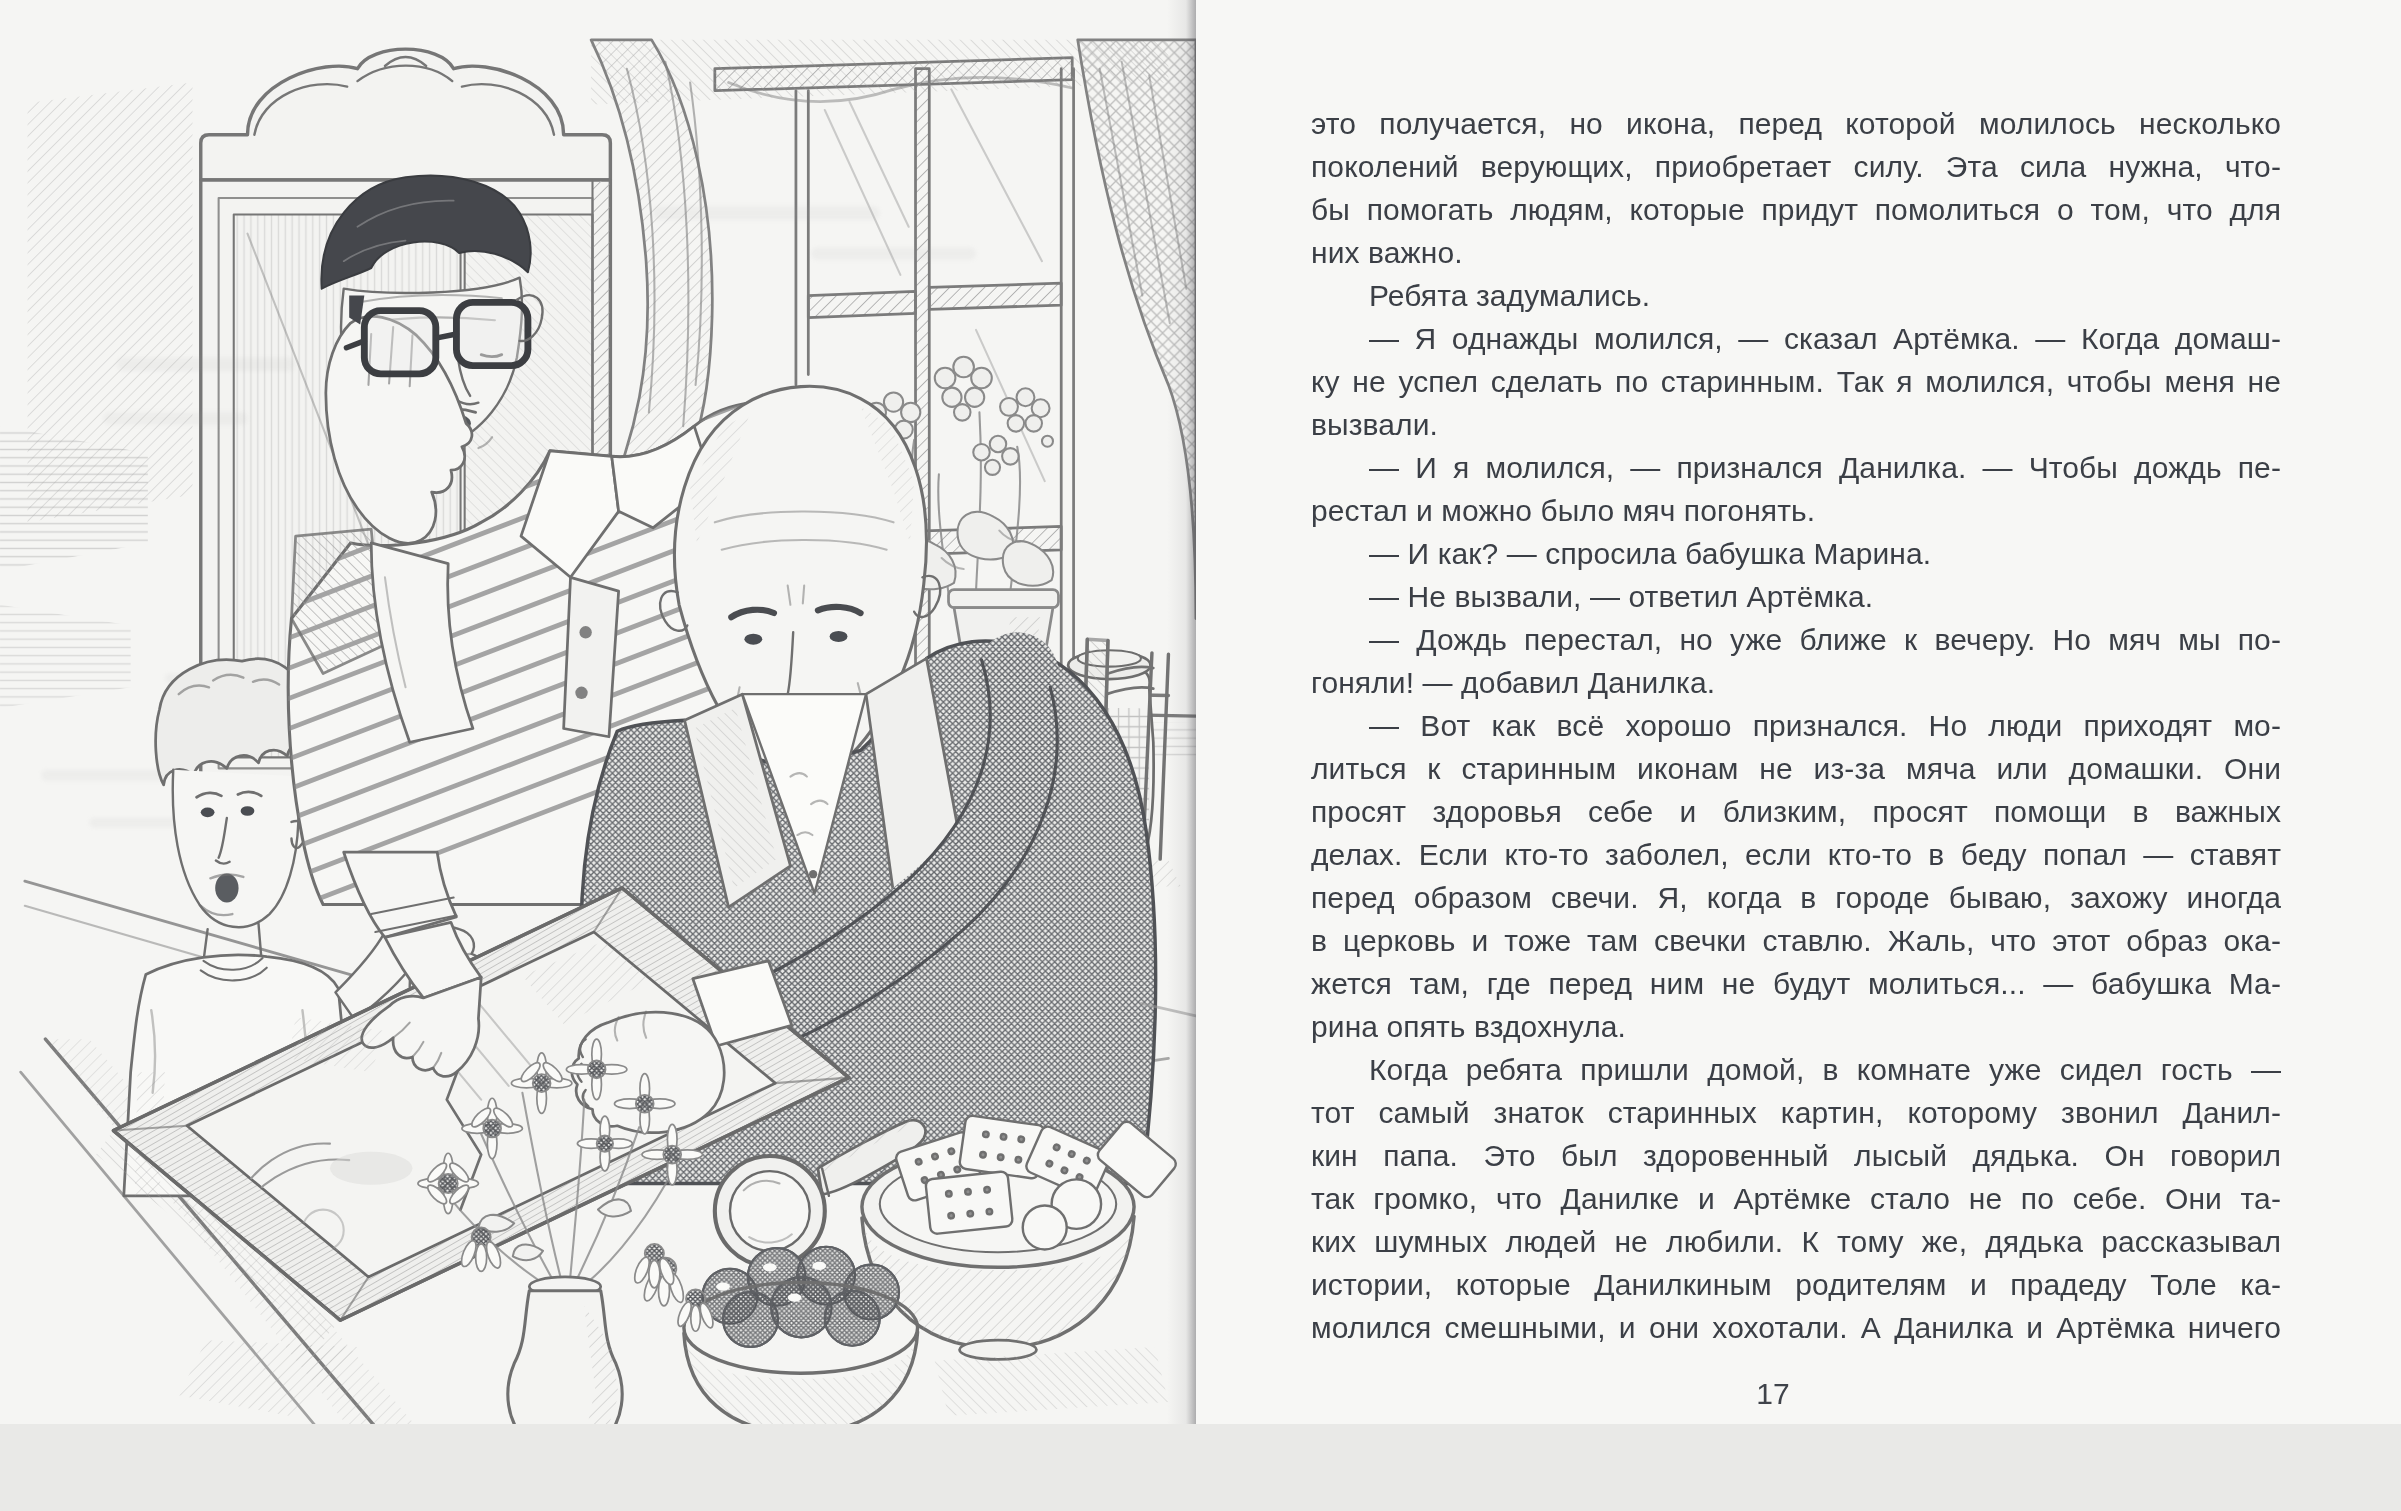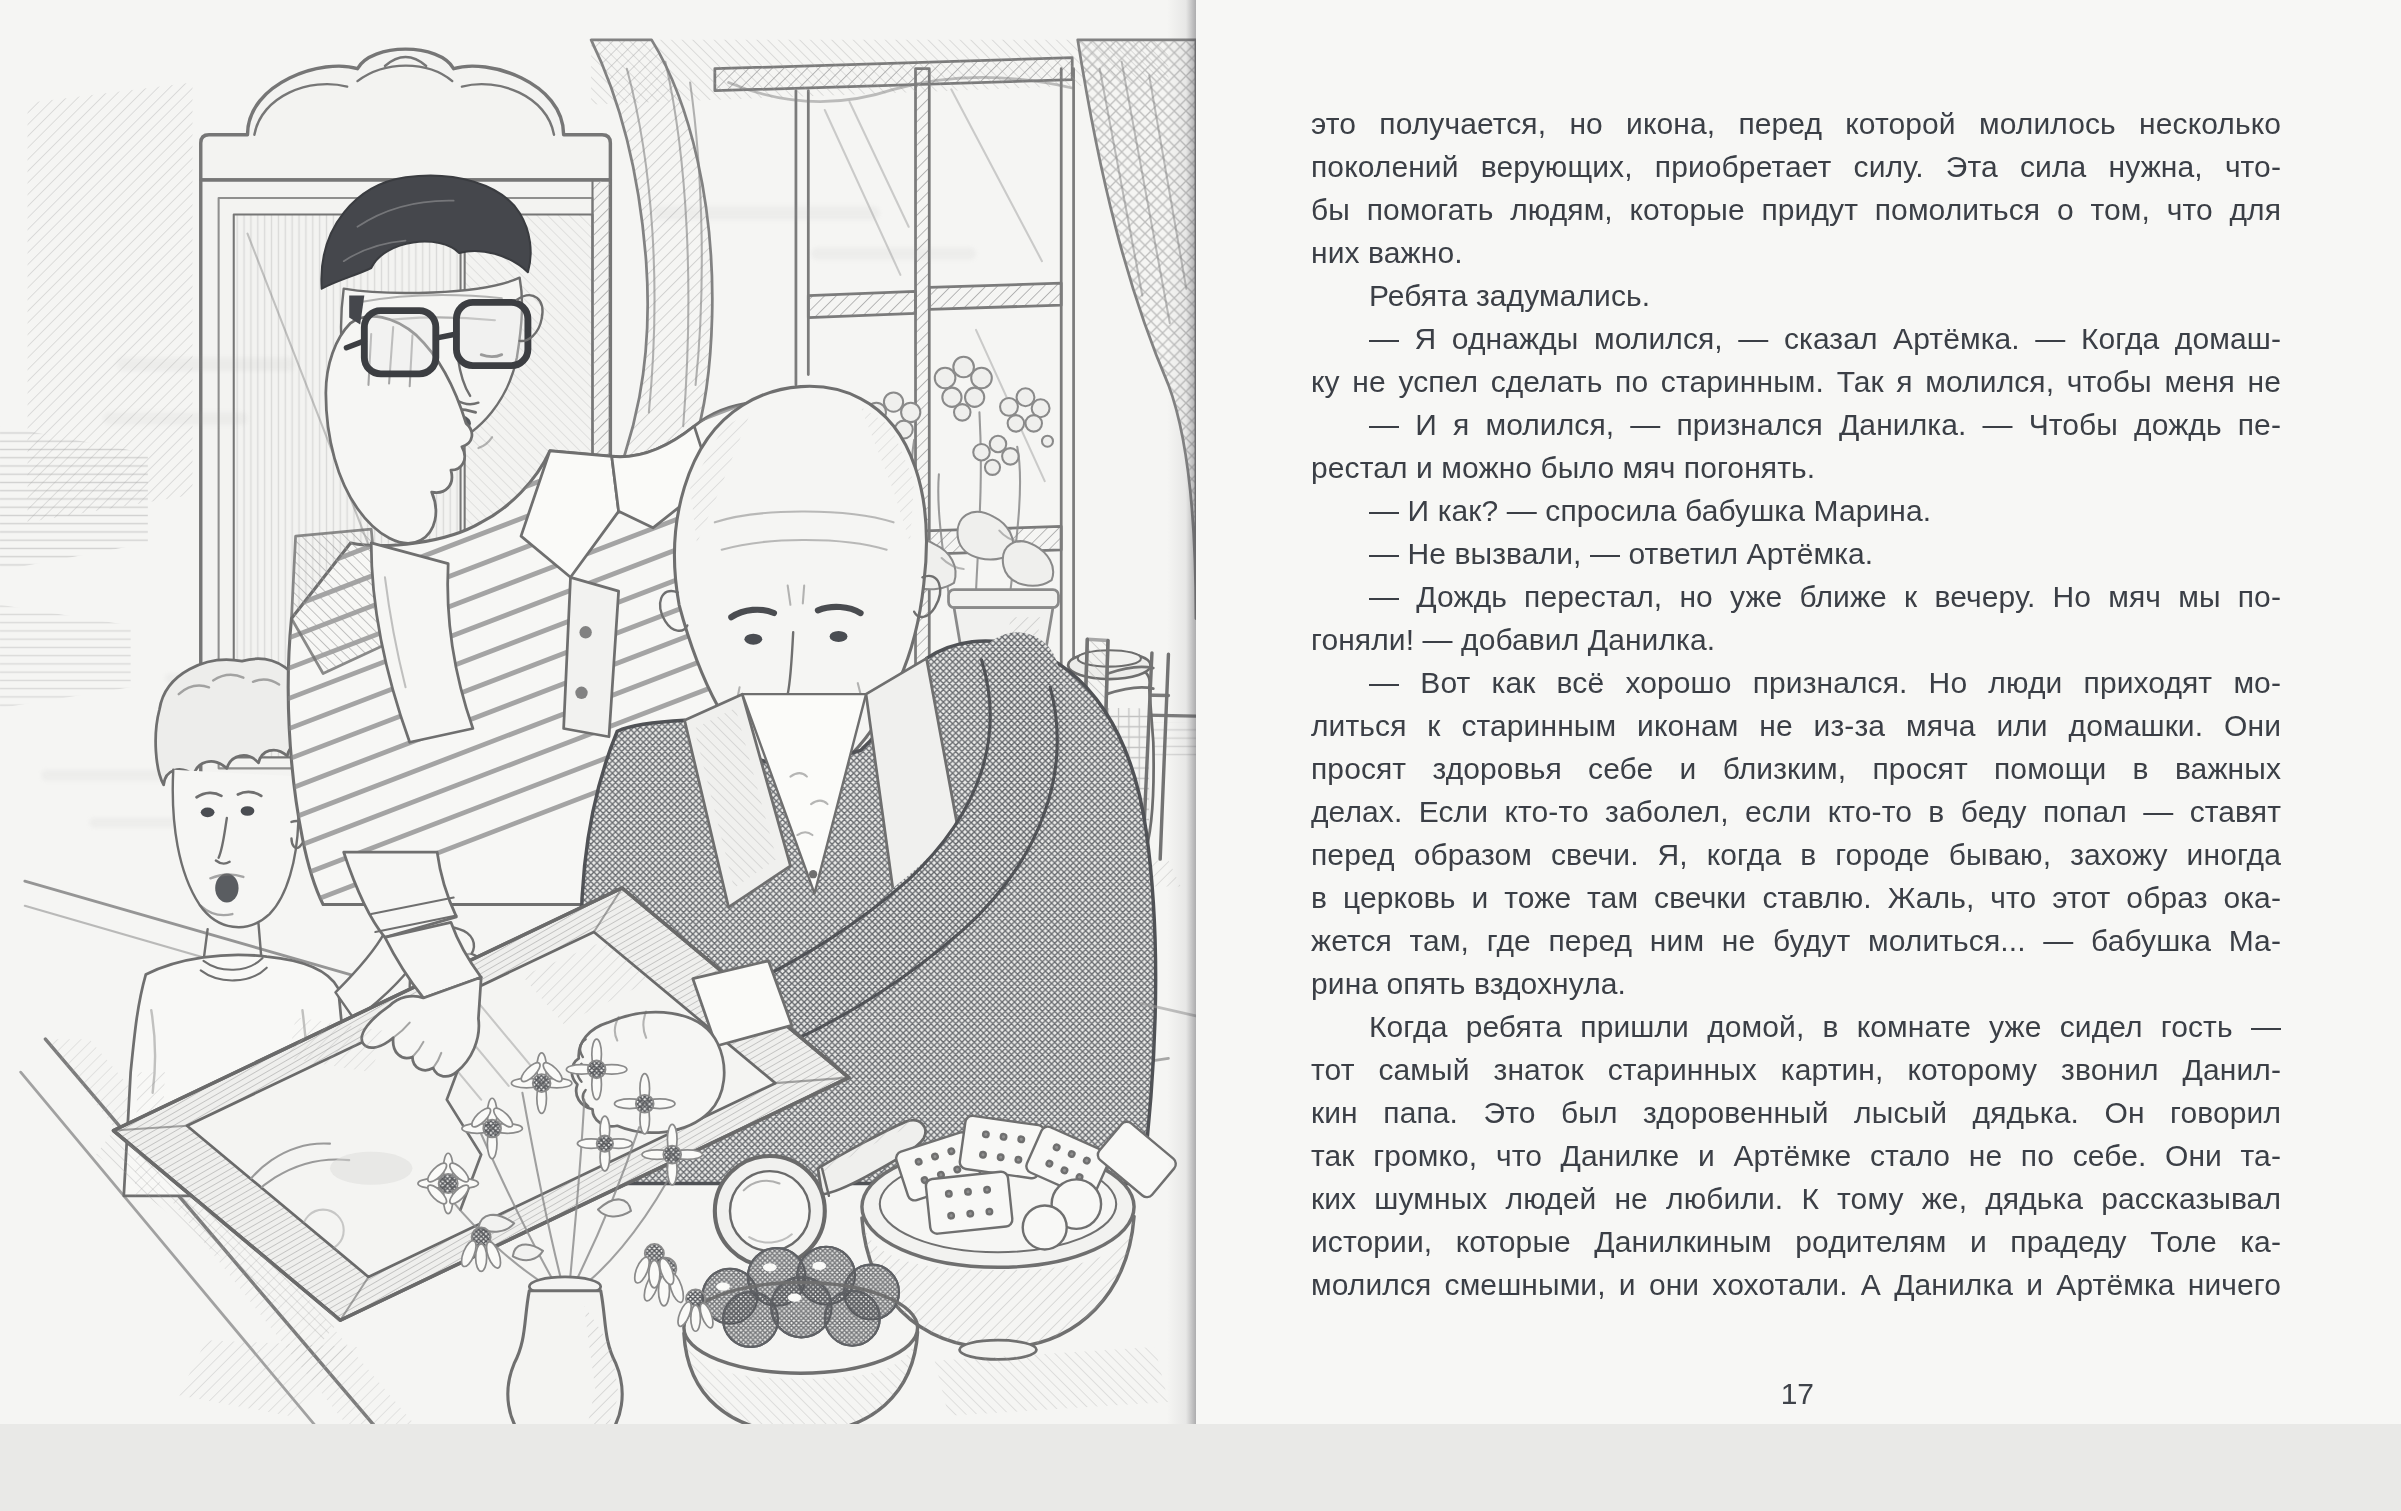--- a/index.html
+++ b/index.html
@@ -7,21 +7,21 @@
   .spread{position:relative;width:2401px;height:1424px;background:#f6f6f4;overflow:hidden;}
   .left-page{position:absolute;left:0;top:0;width:1196px;height:1512px;background:#f5f5f3;}
   .right-page{position:absolute;left:1196px;top:0;width:1206px;height:1512px;background:#f7f7f5;}
   .gutter{position:absolute;left:1167px;top:0;width:63px;height:1512px;pointer-events:none;
     background:linear-gradient(90deg,rgba(120,120,125,0) 0%,rgba(110,110,116,0.10) 30%,rgba(72,72,78,0.42) 46%,rgba(72,72,78,0.48) 50%,rgba(120,120,126,0.12) 62%,rgba(120,120,125,0) 100%);}
   .gutter::after{content:"";position:absolute;left:29px;top:63px;width:6.2px;height:32px;border-radius:3.4px;background:#35353b;opacity:.8;}
   .text-col{position:absolute;left:115px;top:102px;width:970px;color:#3b3f46;font-size:30px;line-height:43px;letter-spacing:0.1px;}
   .line{height:43px;}
   .line.j{text-align:justify;text-align-last:justify;}
   .line.ind{text-indent:58px;}
-  .page-num{position:absolute;left:536px;top:1377px;width:82px;text-align:right;font-size:30px;color:#3f434a;}
+  .page-num{position:absolute;left:536px;top:1377px;width:82px;text-align:center;font-size:30px;color:#3f434a;}
   svg *{stroke-linecap:round;stroke-linejoin:round;}
 </style>
 </head>
 <body>
 
 <div class="spread">
 
   <div class="left-page">
     <svg width="1196" height="1512" viewBox="0 0 1740 2200" aria-label="Pencil drawing: a boy and his father in glasses stand at a table while a big bald man in a tweed jacket holds an old framed picture; behind them a carved wardrobe, a window with curtains, a potted geranium and a glass jar; on the table a magnifying glass, a bowl of crackers, a bowl of plums and a vase with daisies.">
       <defs>
@@ -518,20 +518,21 @@
 
   <div class="right-page">
     <div class="text-col">
         <div class="line j">это получается, но икона, перед которой молилось несколько</div>
         <div class="line j">поколений верующих, приобретает силу. Эта сила нужна, что-</div>
         <div class="line j">бы помогать людям, которые придут помолиться о том, что для</div>
         <div class="line">них важно.</div>
         <div class="line ind">Ребята задумались.</div>
         <div class="line j ind">— Я однажды молился, — сказал Артёмка. — Когда домаш-</div>
         <div class="line j">ку не успел сделать по старинным. Так я молился, чтобы меня не</div>
+        <div class="line">вызвали.</div>
         <div class="line j ind">— И я молился, — признался Данилка. — Чтобы дождь пе-</div>
         <div class="line">рестал и можно было мяч погонять.</div>
         <div class="line ind">— И как? — спросила бабушка Марина.</div>
         <div class="line ind">— Не вызвали, — ответил Артёмка.</div>
         <div class="line j ind">— Дождь перестал, но уже ближе к вечеру. Но мяч мы по-</div>
         <div class="line">гоняли! — добавил Данилка.</div>
         <div class="line j ind">— Вот как всё хорошо признался. Но люди приходят мо-</div>
         <div class="line j">литься к старинным иконам не из-за мяча или домашки. Они</div>
         <div class="line j">просят здоровья себе и близким, просят помощи в важных</div>
         <div class="line j">делах. Если кто-то заболел, если кто-то в беду попал — ставят</div>

